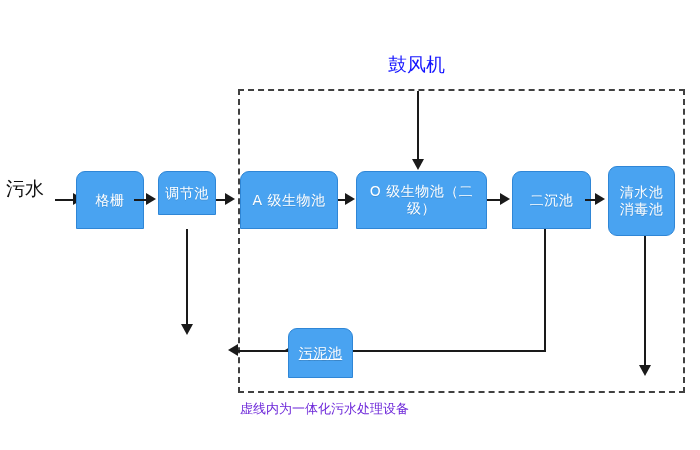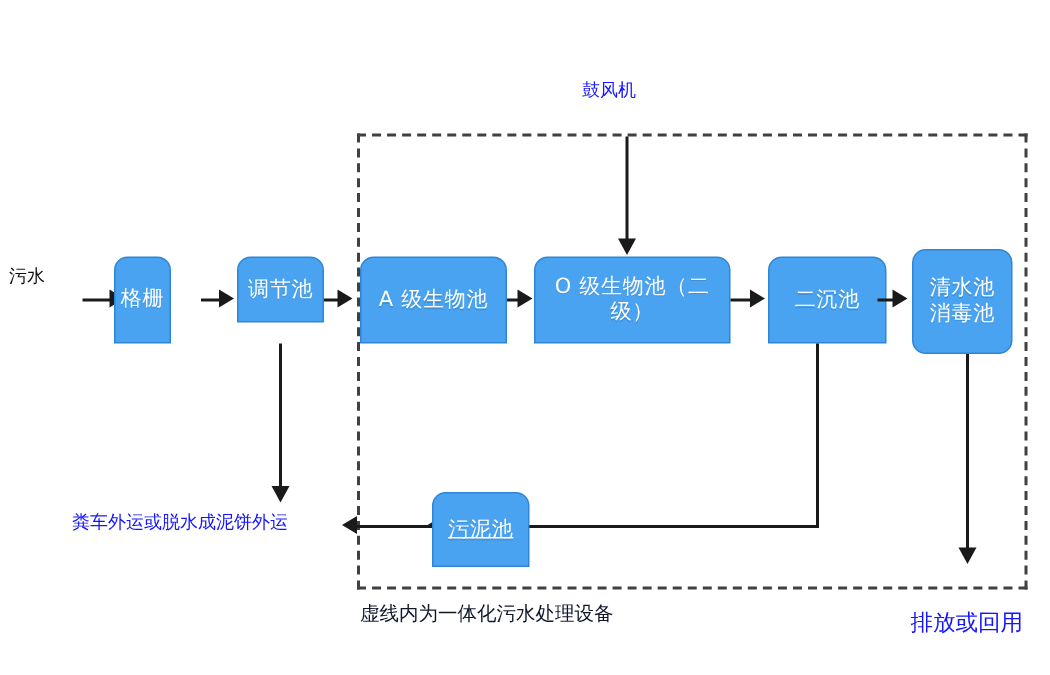--- a/index.html
+++ b/index.html
@@ -46,29 +46,29 @@
   }
   .node.two-line {
     border-radius: 9px;
     flex-direction: column;
   }
   .node .ln { display: block; }
   
   .label {
     position: absolute;
     white-space: nowrap;
-    font-size: 12px;
+    font-size: 19px;
     color: #111111;
   }
   .label.blue {
     color: #1414ff;
   }
   .label.caption {
     font-size: 13px;
-    color: #0f172a;
+    color: #6d28d9;
   }
   .label.smallblue {
     font-size: 15px;
     color: #1414ff;
   }
   
   .hline {
     position: absolute;
     height: 0;
     border-top: 2px solid #1a1a1a;
@@ -109,21 +109,21 @@
   <div class="label blue" style="left:388px; top:52px;">鼓风机</div>
 
   <div class="vline" style="left:417px; top:91px; height:70px;"></div>
   <div class="arrow-d" style="left:412px; top:159px;"></div>
 
   <div class="label" style="left:6px; top:176px;">污水</div>
 
   <div class="hline" style="left:55px; top:199px; width:20px;"></div>
   <div class="arrow-r" style="left:73px; top:193px;"></div>
 
-  <div class="node" style="left:76px; top:171px; width:38px; height:58px;font-family:Liberation Serif, serif;">
+  <div class="node" style="left:76px; top:171px; width:68px; height:58px;">
     <span class="ln">格栅</span>
   </div>
 
   <div class="hline" style="left:134px; top:199px; width:14px;"></div>
   <div class="arrow-r" style="left:146px; top:193px;"></div>
 
   <div class="node" style="left:158px; top:171px; width:58px; height:44px;">
     <span class="ln">调节池</span>
   </div>
 
@@ -163,22 +163,20 @@
   <div class="hline" style="left:288px; top:350px; width:258px;"></div>
   <div class="arrow-l" style="left:285px; top:344px;"></div>
 
   <div class="node" style="left:288px; top:328px; width:65px; height:50px;text-decoration:underline;">
     <span class="ln">污泥池</span>
   </div>
 
   <div class="hline" style="left:238px; top:350px; width:50px;"></div>
   <div class="arrow-l" style="left:228px; top:344px;"></div>
 
-  <div class="label blue" style="left:48px; top:340px;">粪车外运或脱水成泥饼外运</div>
 
   <div class="vline" style="left:644px; top:236px; height:132px;"></div>
   <div class="arrow-d" style="left:639px; top:365px;"></div>
 
-  <div class="label smallblue" style="left:607px; top:406px;">排放或回用</div>
 
   <div class="label caption" style="left:240px; top:400px;">虚线内为一体化污水处理设备</div>
 
 </div>
 
 </body></html>

